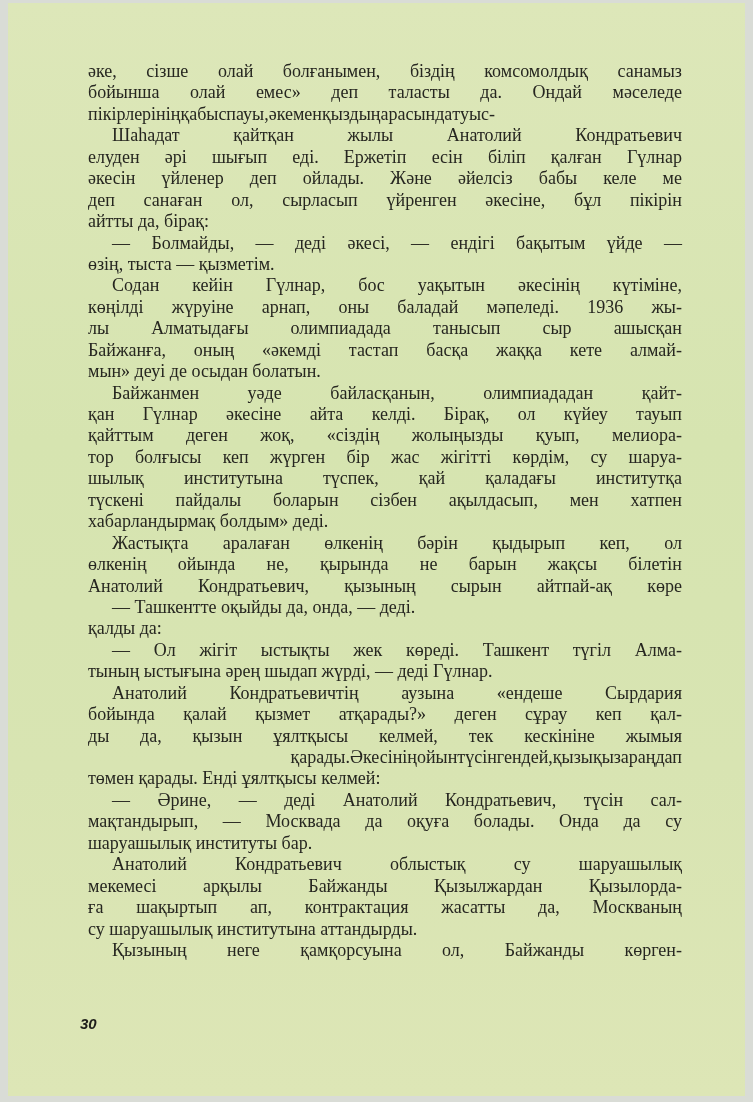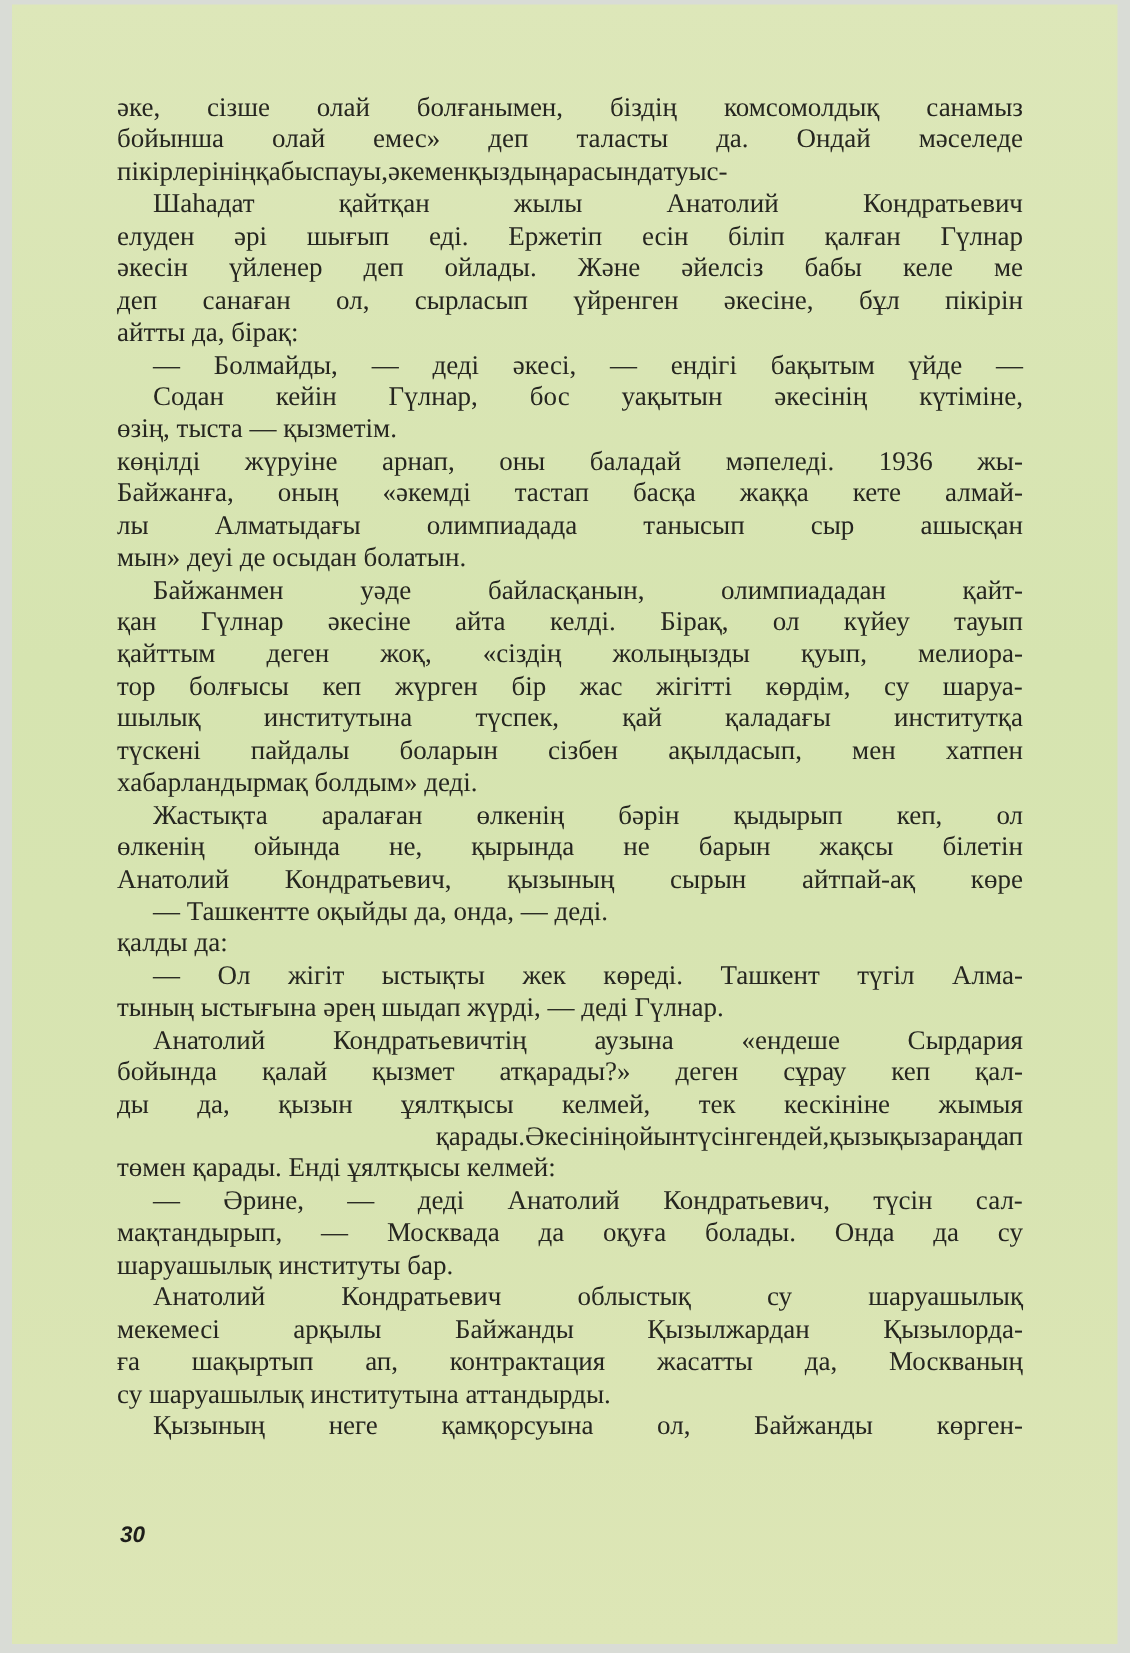--- a/index.html
+++ b/index.html
@@ -12,21 +12,21 @@
       position: absolute; left: 8px; top: 3px; width: 737px; height: 1093px;
       background: linear-gradient(180deg, #dde7b9 0%, #d6e4b0 40%, #d8e4b2 70%, #dde6b6 100%);
     }
     .text-block {
       position: absolute; left: 70px; top: 58px; width: 604px;
       font-family: "Liberation Serif", serif;
       font-size: 18px;
       line-height: 21.45px;
       color: #262620;
     }
-    .line { display: block; height: 21.45px; white-space: nowrap; overflow: visible; text-align: justify; text-align-last: justify; }
+    .line { display: block; height: 21.45px; white-space: nowrap; overflow: visible; text-align: justify; text-align-last: justify; margin-left: 10px; }
     .line.last { text-align-last: left; }
     .line.indent { padding-left: 24px; }
     .page-number {
       position: absolute; left: 72px; top: 1012px;
       font-family: "Liberation Sans", sans-serif;
       font-weight: bold; font-style: italic; font-size: 15px;
       color: #1e1e1a;
     }
   </style>
 </head>
@@ -107,57 +107,57 @@
         <span>Болмайды,</span>
         <span>—</span>
         <span>деді</span>
         <span>әкесі,</span>
         <span>—</span>
         <span>ендігі</span>
         <span>бақытым</span>
         <span>үйде</span>
         <span>—</span>
       </div>
+      <div class="line last">өзің, тыста — қызметім.</div>
       <div class="line indent" style="display: flex; justify-content: space-between;">
         <span>Содан</span>
         <span>кейін</span>
         <span>Гүлнар,</span>
         <span>бос</span>
         <span>уақытын</span>
         <span>әкесінің</span>
         <span>күтіміне,</span>
       </div>
-      <div class="line last">өзің, тыста — қызметім.</div>
       <div class="line" style="display: flex; justify-content: space-between;">
         <span>көңілді</span>
         <span>жүруіне</span>
         <span>арнап,</span>
         <span>оны</span>
         <span>баладай</span>
         <span>мәпеледі.</span>
         <span>1936</span>
         <span>жы-</span>
       </div>
       <div class="line" style="display: flex; justify-content: space-between;">
+        <span>лы</span>
+        <span>Алматыдағы</span>
+        <span>олимпиадада</span>
+        <span>танысып</span>
+        <span>сыр</span>
+        <span>ашысқан</span>
+      </div>
+      <div class="line" style="display: flex; justify-content: space-between;">
         <span>Байжанға,</span>
         <span>оның</span>
         <span>«әкемді</span>
         <span>тастап</span>
         <span>басқа</span>
         <span>жаққа</span>
         <span>кете</span>
         <span>алмай-</span>
-      </div>
-      <div class="line" style="display: flex; justify-content: space-between;">
-        <span>лы</span>
-        <span>Алматыдағы</span>
-        <span>олимпиадада</span>
-        <span>танысып</span>
-        <span>сыр</span>
-        <span>ашысқан</span>
       </div>
       <div class="line last">мын» деуі де осыдан болатын.</div>
       <div class="line indent" style="display: flex; justify-content: space-between;">
         <span>Байжанмен</span>
         <span>уәде</span>
         <span>байласқанын,</span>
         <span>олимпиададан</span>
         <span>қайт-</span>
       </div>
       <div class="line" style="display: flex; justify-content: space-between;">

